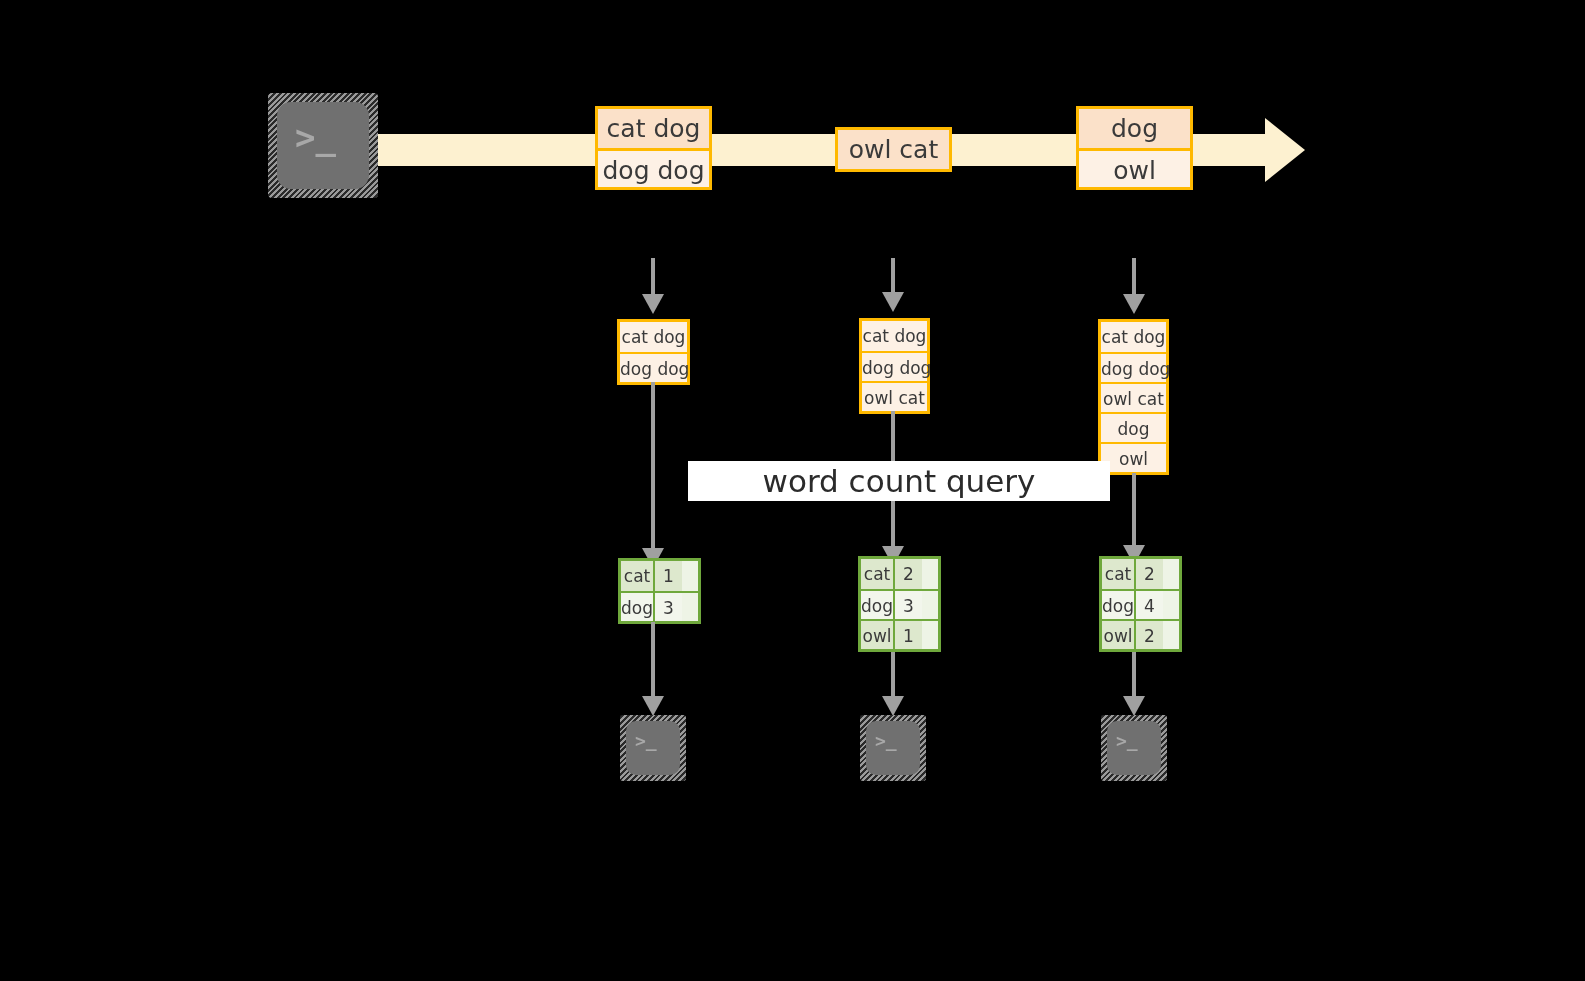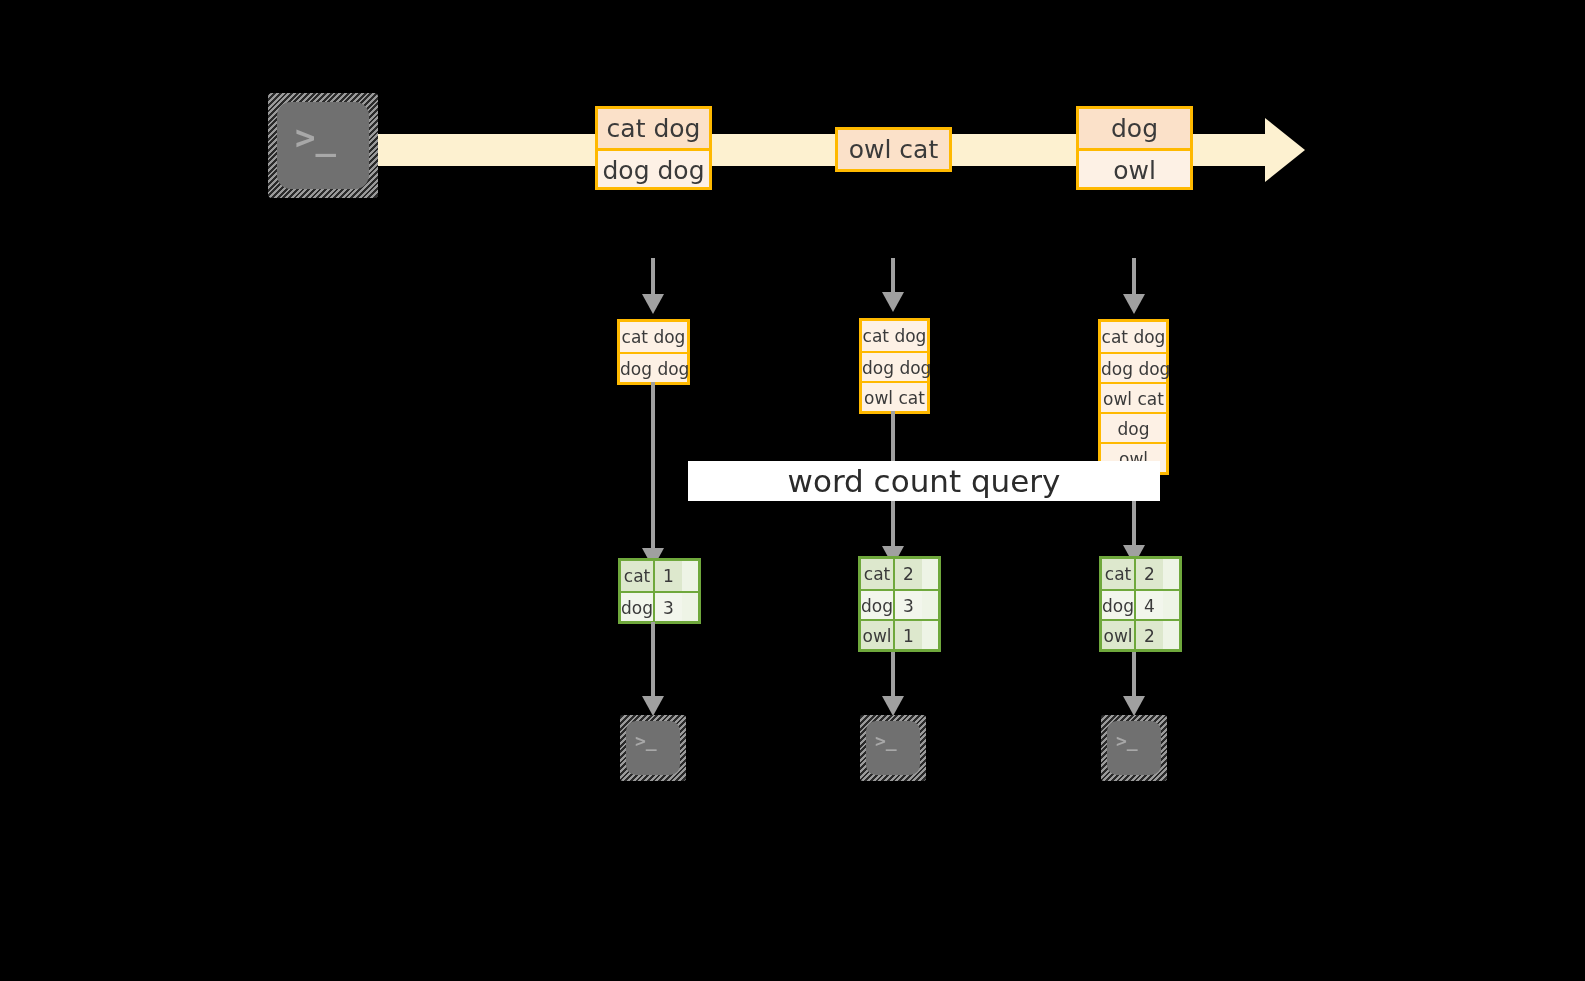--- a/index.html
+++ b/index.html
@@ -220,21 +220,21 @@
 
   <div class="conn-line" style="left:651px; top:382px; height:166px;"></div>
   <div class="conn-head" style="left:642px; top:548px;"></div>
 
   <div class="conn-line" style="left:891px; top:411px; height:135px;"></div>
   <div class="conn-head" style="left:882px; top:546px;"></div>
 
   <div class="conn-line" style="left:1132px; top:473px; height:72px;"></div>
   <div class="conn-head" style="left:1123px; top:545px;"></div>
 
-  <div class="query-band" style="left:688px; top:461px; width:472px; height:40px;">
+  <div class="query-band" style="left:688px; top:461px; width:422px; height:40px;">
     <span>word count query</span>
   </div>
 
   <div class="restable" style="left:618px; top:558px; width:83px;">
     <div class="row shade">
       <div class="cell word">cat</div>
       <div class="cell count">1</div>
     </div>
     <div class="row plain">
       <div class="cell word">dog</div>

